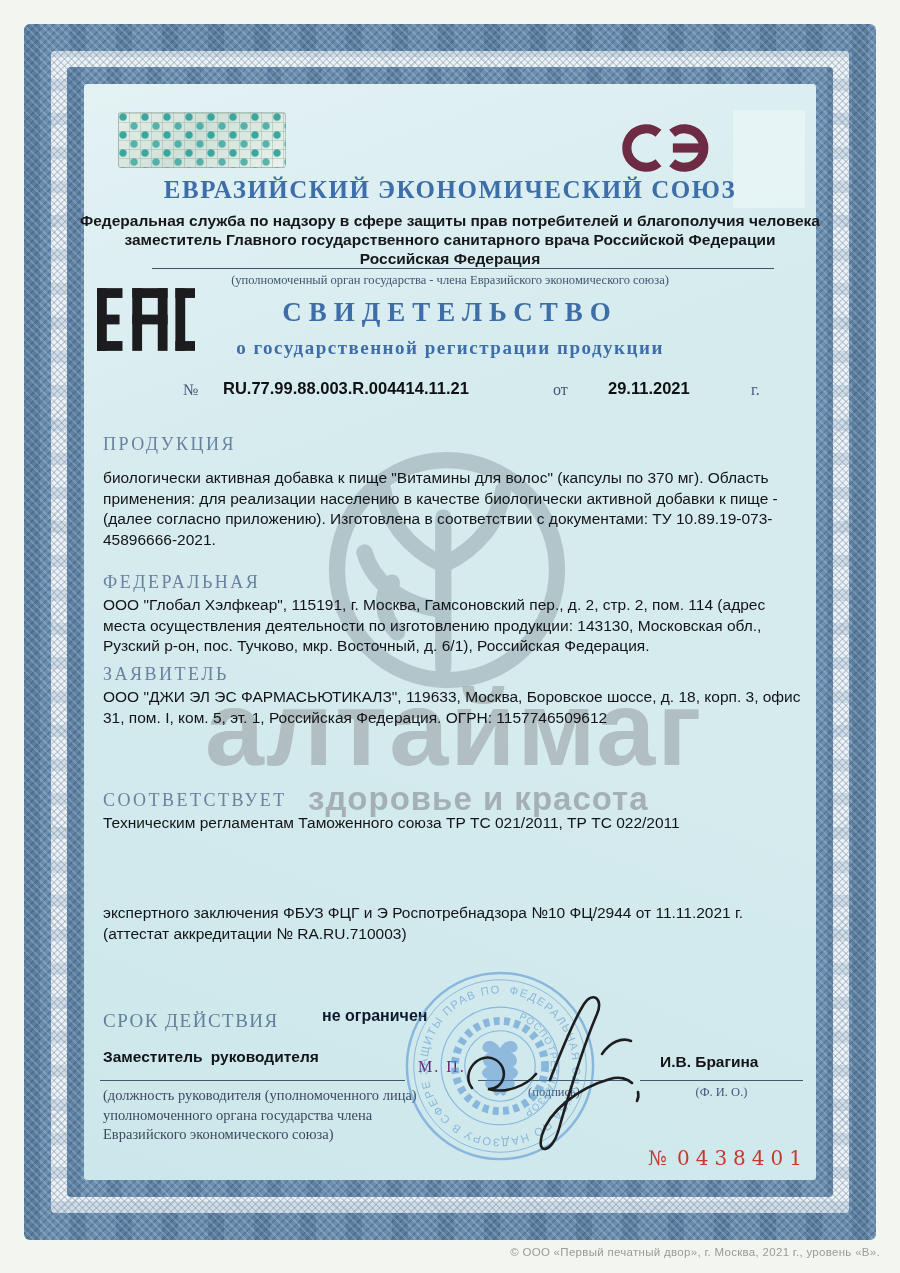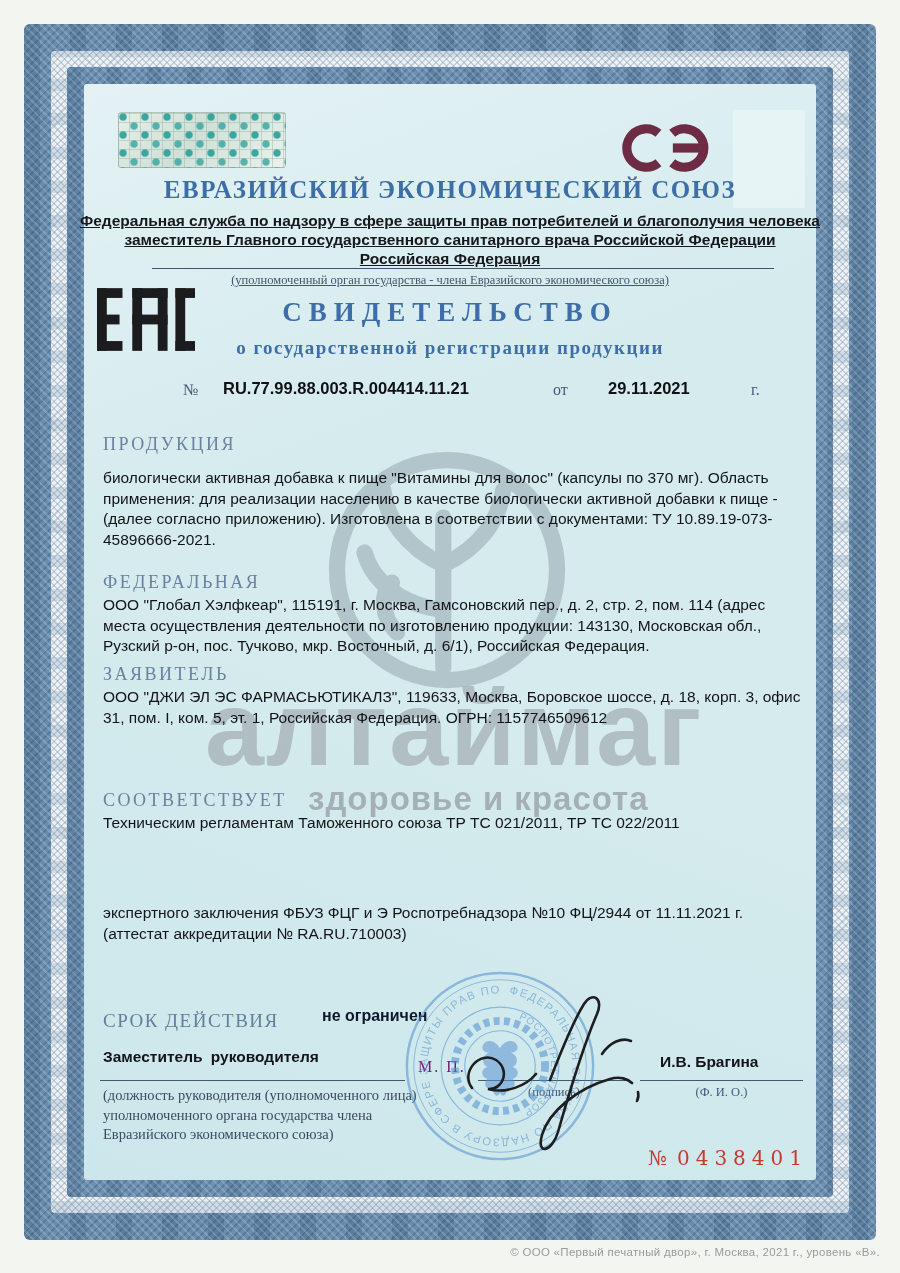--- a/index.html
+++ b/index.html
@@ -27,23 +27,23 @@
       repeating-linear-gradient(90deg, rgba(15,45,80,.15) 0 14px, transparent 14px 40px);
     border-radius:4px; }
   .inner { position:absolute; inset:17px; background:#d5ebee;
     background-image: linear-gradient(160deg, rgba(255,255,255,.35) 0%, rgba(255,255,255,0) 35%),
       linear-gradient(20deg, rgba(190,225,230,.4) 0%, rgba(190,225,230,0) 45%);
     border-radius:3px; }
 
   .abs { position:absolute; }
   .ctr { left:0; right:0; text-align:center; }
   .union-title { top:176px; font:bold 25px "Liberation Serif", serif; color:#3e6ea8; letter-spacing:1.5px; }
-  .hline { font:600 15.5px "Liberation Sans", sans-serif; color:#16181c; line-height:19px;text-decoration:underline; }
+  .hline { font:600 15.5px "Liberation Sans", sans-serif; color:#16181c; line-height:19px; }
   .rule { top:268px; left:152px; width:622px; height:1px; background:#41536a; }
-  .auth-cap { top:273px; font:12.5px "Liberation Serif", serif; color:#3f5671;text-decoration:underline; }
+  .auth-cap { top:273px; font:12.5px "Liberation Serif", serif; color:#3f5671; }
 
   .title-main { top:297px; font:bold 27px "Liberation Serif", serif; color:#3e6ea8; letter-spacing:7px; }
   .title-sub  { top:337px; font:bold 19px "Liberation Serif", serif; color:#3e6ea8; letter-spacing:1.5px; }
 
   .numline-lbl { font:16px "Liberation Serif", serif; color:#44597a; }
   .numline-val { font:600 16.5px "Liberation Sans", sans-serif; color:#101114; }
 
   .sec-title { font:18px "Liberation Serif", serif; color:#68829f; letter-spacing:2.5px; }
   .sec-body { left:103px; width:706px; font:15.5px "Liberation Sans", sans-serif; color:#131417; line-height:20.5px; }
 

